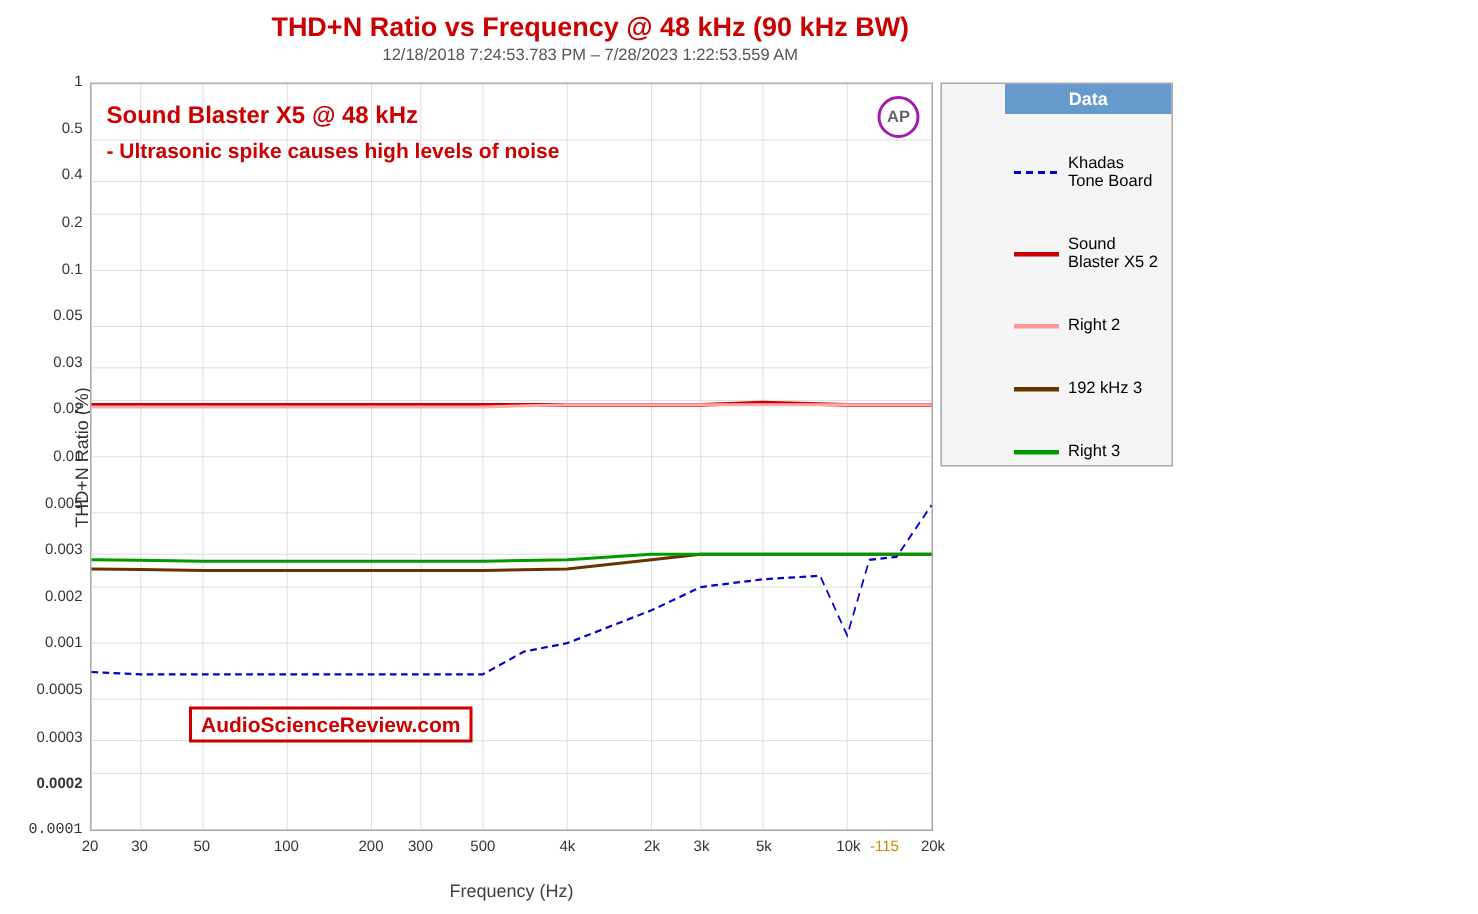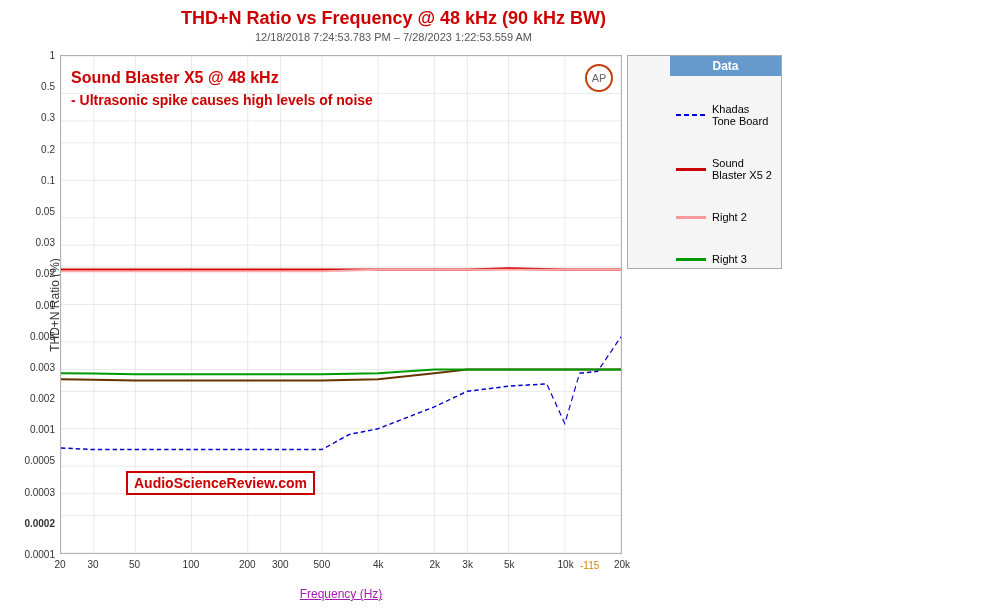--- a/index.html
+++ b/index.html
@@ -49,30 +49,30 @@
     }
     .annotation-sub {
       color: #cc0000;
       font-size: 14px;
       font-weight: bold;
     }
     .ap-badge {
       position: absolute;
       top: 8px;
       right: 8px;
-      border: 2px solid #c2410c;
+      border: 2px solid #a21caf;
       border-radius: 50%;
       width: 28px;
       height: 28px;
       display: flex;
       align-items: center;
       justify-content: center;
       font-size: 11px;
       color: #666;
-      font-weight: normal;
+      font-weight: bold;
     }
     
     .y-axis-left-label {
       position: absolute;
       left: 8px;
       top: 55px;
       bottom: 55px;
       display: flex;
       align-items: center;
       justify-content: center;
@@ -100,22 +100,21 @@
       color: #cc8800;
     }
     
     .x-axis-label {
       position: absolute;
       bottom: 8px;
       left: 60px;
       right: 165px;
       text-align: center;
       font-size: 12px;
-      color: #a21caf;
-      text-decoration: underline;
+      color: #404040;
     }
     
     .legend {
       position: absolute;
       top: 55px;
       right: 5px;
       width: 155px;
       border: 1px solid #aaa;
       background: #f5f5f5;
       padding-left: 42px;
@@ -225,35 +224,35 @@
 
   <div class="y-axis-right-label">
     <span>THD+N Ratio (dB)</span>
   </div>
 
   <div class="x-axis-label">Frequency (Hz)</div>
 
   <div class="y-ticks-left" id="y-ticks-left-container">
       <div class="y-tick-left" style="bottom: 100%;">1</div>
       <div class="y-tick-left" style="bottom: 93.75%;">0.5</div>
-      <div class="y-tick-left" style="bottom: 87.5%;">0.3</div>
+      <div class="y-tick-left" style="bottom: 87.5%;">0.4</div>
       <div class="y-tick-left" style="bottom: 81.25%;">0.2</div>
       <div class="y-tick-left" style="bottom: 75%;">0.1</div>
       <div class="y-tick-left" style="bottom: 68.75%;">0.05</div>
       <div class="y-tick-left" style="bottom: 62.5%;">0.03</div>
       <div class="y-tick-left" style="bottom: 56.25%;">0.02</div>
       <div class="y-tick-left" style="bottom: 50%;">0.01</div>
       <div class="y-tick-left" style="bottom: 43.75%;">0.005</div>
       <div class="y-tick-left" style="bottom: 37.5%;">0.003</div>
       <div class="y-tick-left" style="bottom: 31.25%;">0.002</div>
       <div class="y-tick-left" style="bottom: 25%;">0.001</div>
       <div class="y-tick-left" style="bottom: 18.75%;">0.0005</div>
       <div class="y-tick-left" style="bottom: 12.5%;">0.0003</div>
       <div class="y-tick-left" style="bottom: 6.25%; font-weight: bold;">0.0002</div>
-      <div class="y-tick-left" style="bottom: 0%;">0.0001</div>
+      <div class="y-tick-left" style="bottom: 0%; font-family: Liberation Mono, monospace;">0.0001</div>
     </div>
 
   <div class="y-ticks-right" id="y-ticks-right-container">
       <div class="y-tick-right" style="top: 0%;">-40</div>
       <div class="y-tick-right" style="top: 6.66667%;">-45</div>
       <div class="y-tick-right" style="top: 13.3333%;">-50</div>
       <div class="y-tick-right" style="top: 20%;">-55</div>
       <div class="y-tick-right" style="top: 26.6667%;">-60</div>
       <div class="y-tick-right" style="top: 33.3333%;">-65</div>
       <div class="y-tick-right" style="top: 40%;">-70</div>
@@ -347,19 +346,23 @@
         </div>
         <div class="legend-item">
           <div class="legend-line" style="background: rgb(204, 0, 0);"></div>
           <span>Sound Blaster X5  2</span>
         </div>
         <div class="legend-item">
           <div class="legend-line" style="background: rgb(255, 153, 153);"></div>
           <span>Right 2</span>
         </div>
         <div class="legend-item">
+          <div class="legend-line" style="background: rgb(102, 51, 0);"></div>
+          <span>192 kHz 3</span>
+        </div>
+        <div class="legend-item">
           <div class="legend-line" style="background: rgb(0, 153, 0);"></div>
           <span>Right 3</span>
         </div>
       </div>
   </div>
 
 </div>
 
 </body></html>

